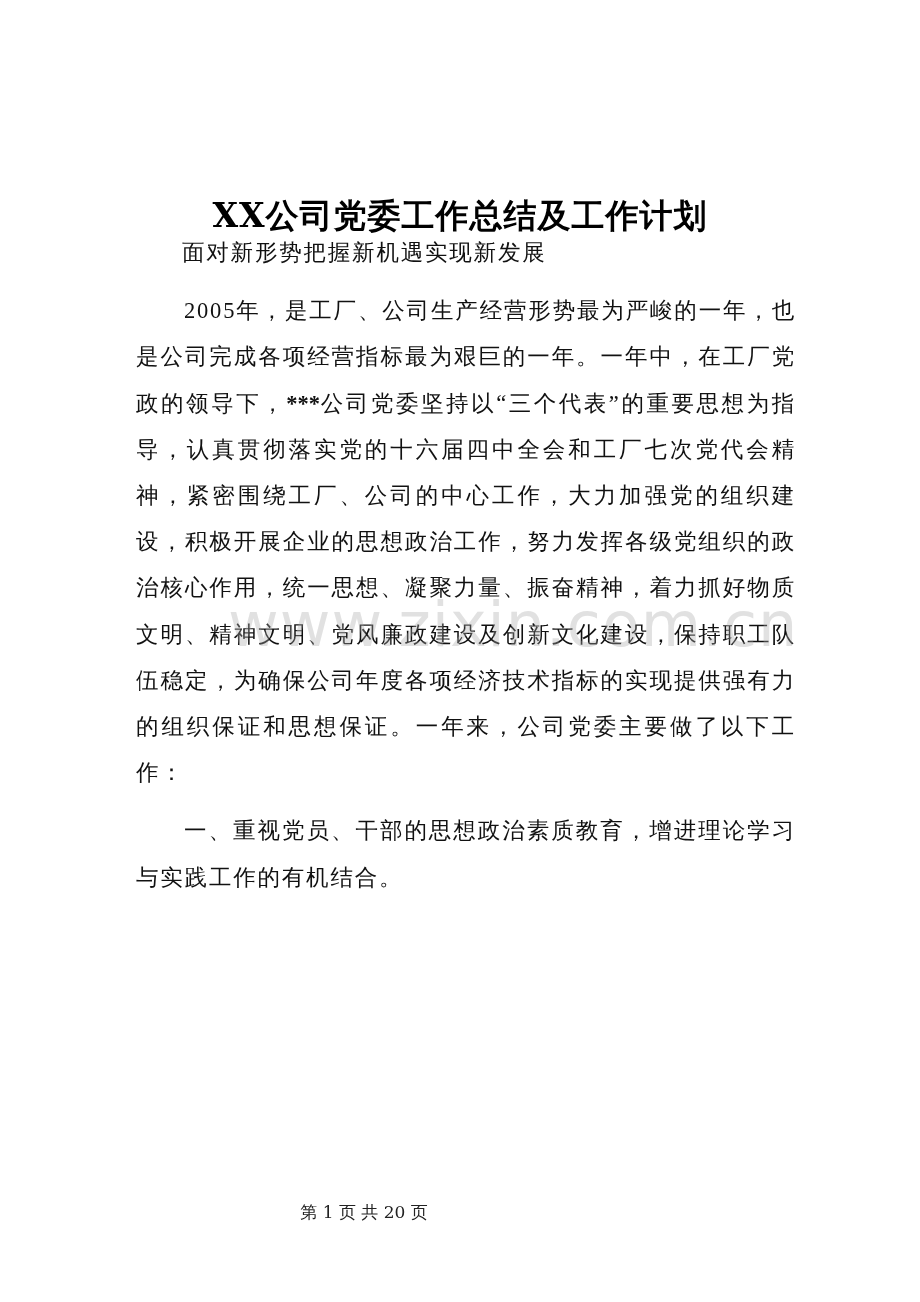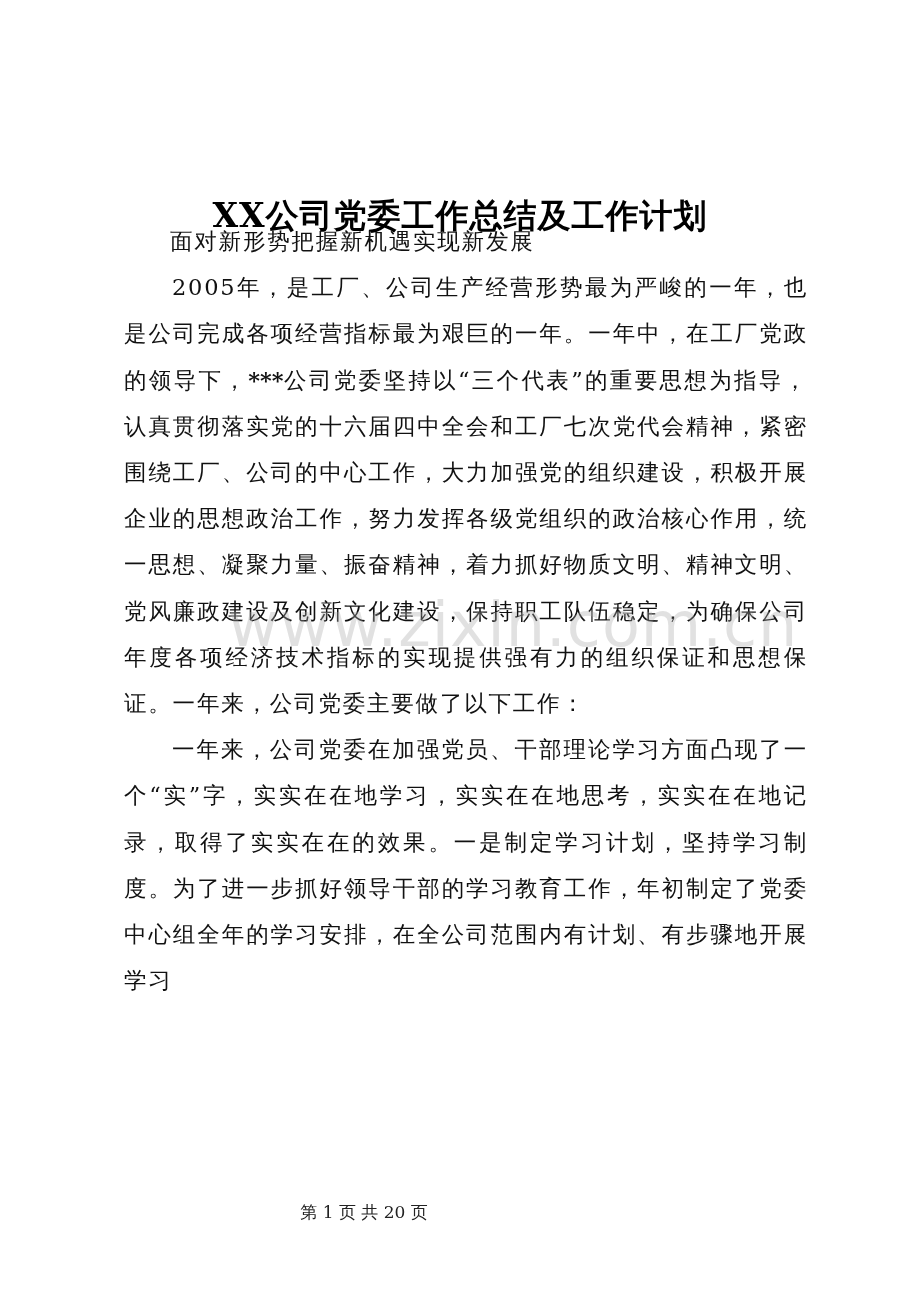--- a/index.html
+++ b/index.html
@@ -40,21 +40,22 @@
       left: 124px;
       top: 218px;
       width: 684px;
       font-size: 22.5px;
       line-height: 46.2px;
       letter-spacing: 1.8px;
       text-align: justify;
       color: #111;
     }
     .body-text p {
-      margin: 0;
+      margin: 12px;
+      font-family: Liberation Serif, serif;
     }
     .indent-sub {
       padding-left: 46px;
     }
     .indent {
       text-indent: 48px;
     }
     .stars {
       font-weight: bold;
       letter-spacing: 0;
@@ -86,20 +87,20 @@
 </head>
 <body>
 
 <div class="page">
 
   <div class="title">XX公司党委工作总结及工作计划</div>
 
   <div class="body-text">
     <p class="indent-sub">面对新形势把握新机遇实现新发展</p>
     <p class="indent"><span>2005年，是工厂、公司生产经营形势最为严峻的一年，也是公司完成各项经营指标最为艰巨的一年。一年中，在工厂党政的领导下，</span><span class="stars">***</span><span>公司党委坚持以“三个代表”的重要思想为指导，认真贯彻落实党的十六届四中全会和工厂七次党代会精神，紧密围绕工厂、公司的中心工作，大力加强党的组织建设，积极开展企业的思想政治工作，努力发挥各级党组织的政治核心作用，统一思想、凝聚力量、振奋精神，着力抓好物质文明、精神文明、党风廉政建设及创新文化建设，保持职工队伍稳定，为确保公司年度各项经济技术指标的实现提供强有力的组织保证和思想保证。一年来，公司党委主要做了以下工作：</span></p>
-    <p class="indent">一年来，公司党委在加强党员、干部理论学习方面凸现了一个“实”字，实实在在地学习，实实在在地思考，实实在在地记录，取得了实实在在的效果。一是制定学习计划，坚持学习制度。为了进一步抓好领导干部的学习教育工作，年初制定了党委中心组全年的学习安排，在全公司范围内有计划、有步骤地开展学习</p>
+    <p class="indent">一、重视党员、干部的思想政治素质教育，增进理论学习与实践工作的有机结合。</p>
   </div>
 
   <div class="watermark">www.zixin.com.cn</div>
 
   <div class="footer">第 1 页  共 20 页</div>
 
 </div>
 
 </body></html>

